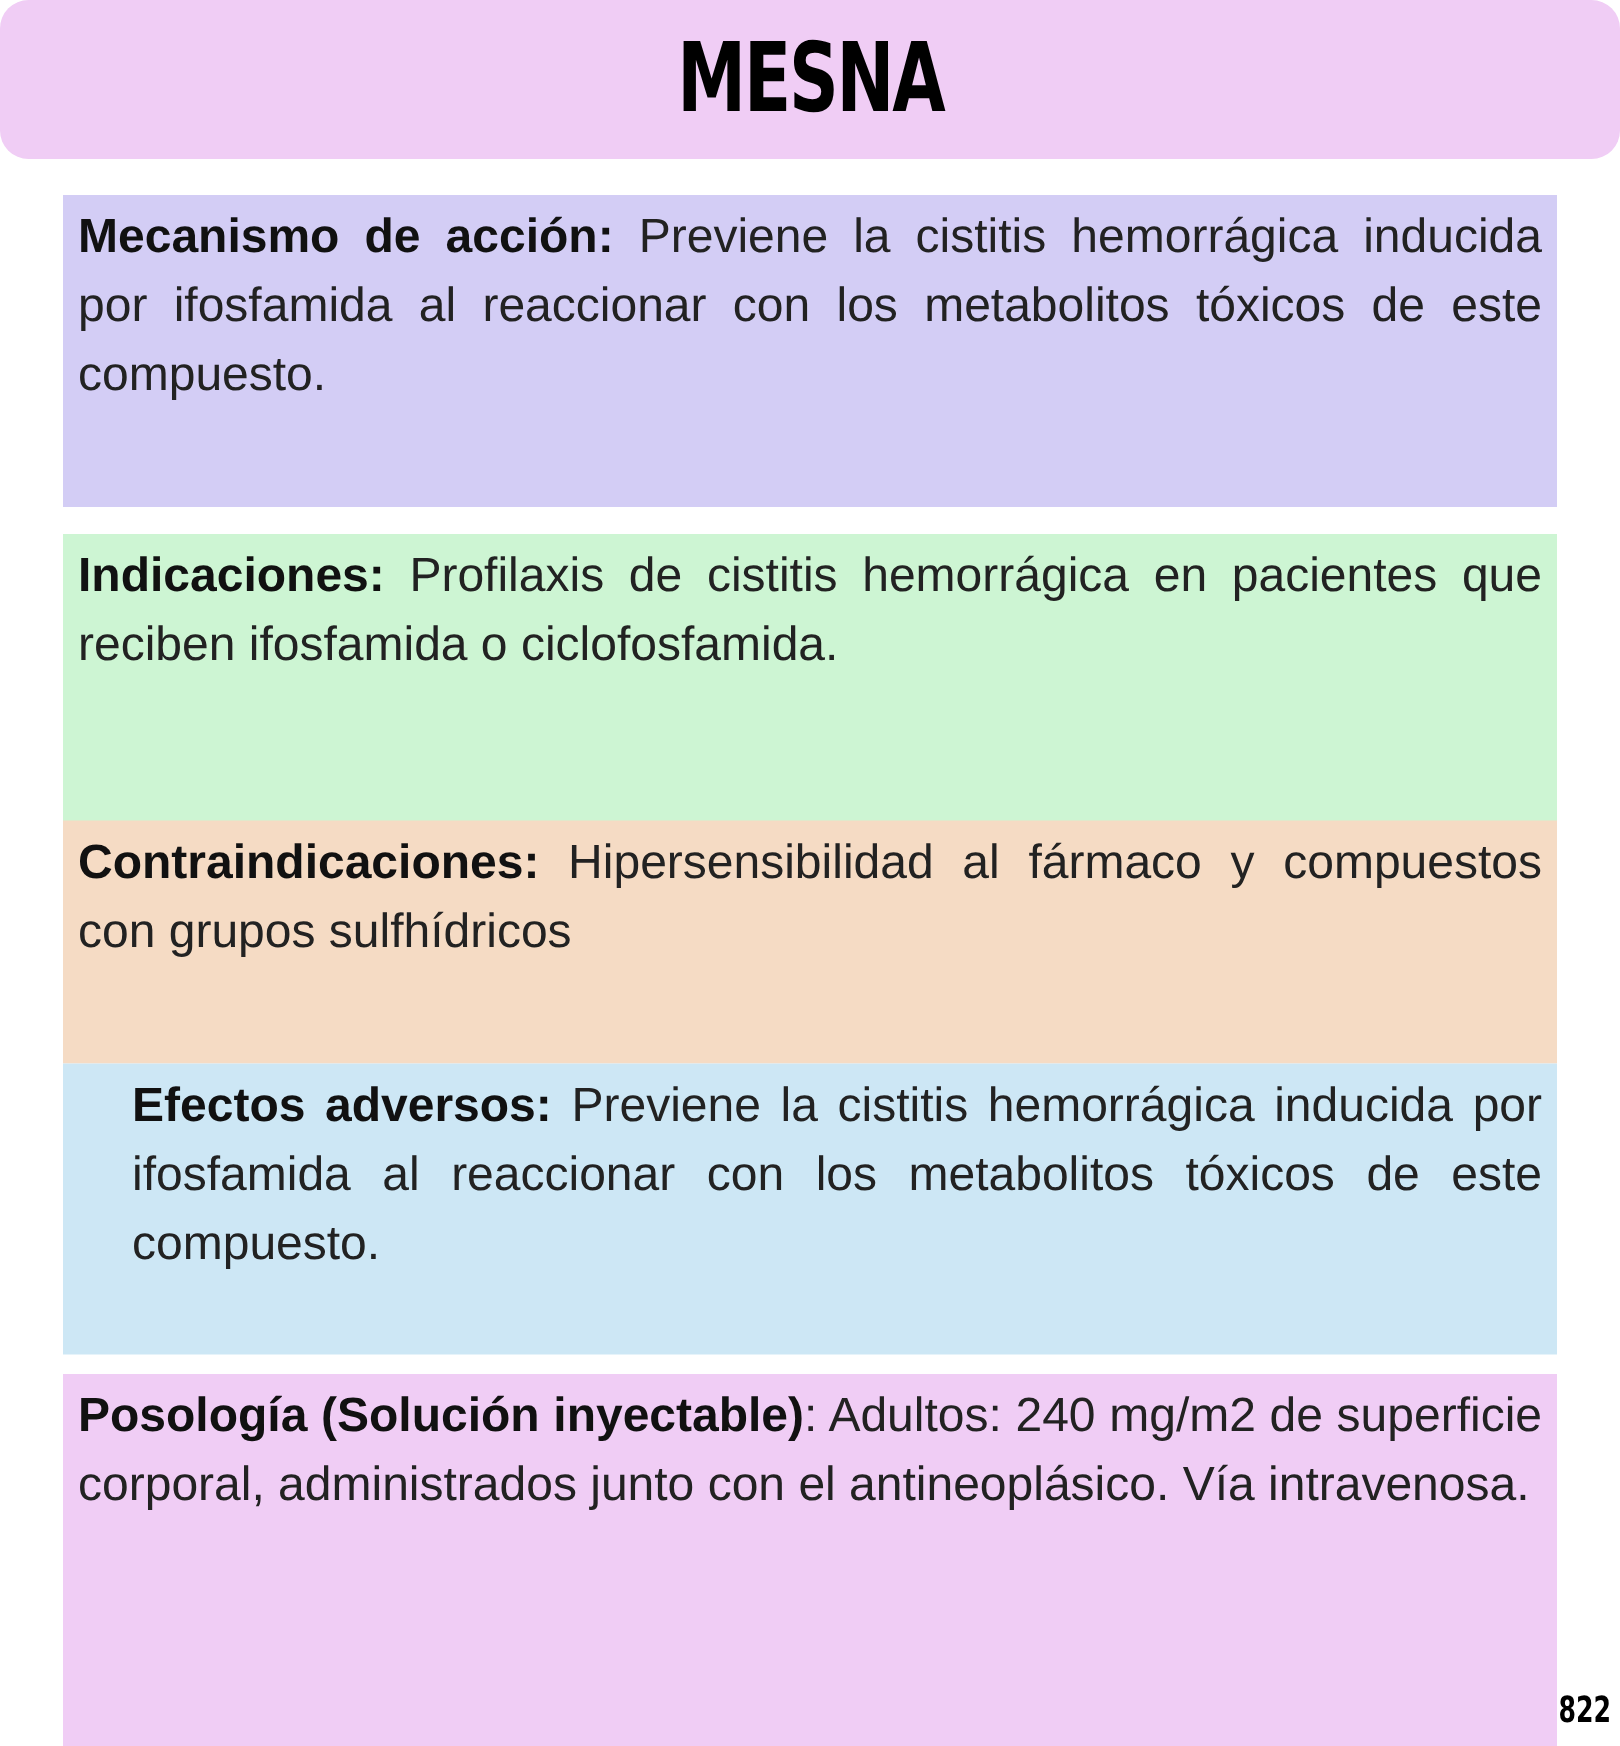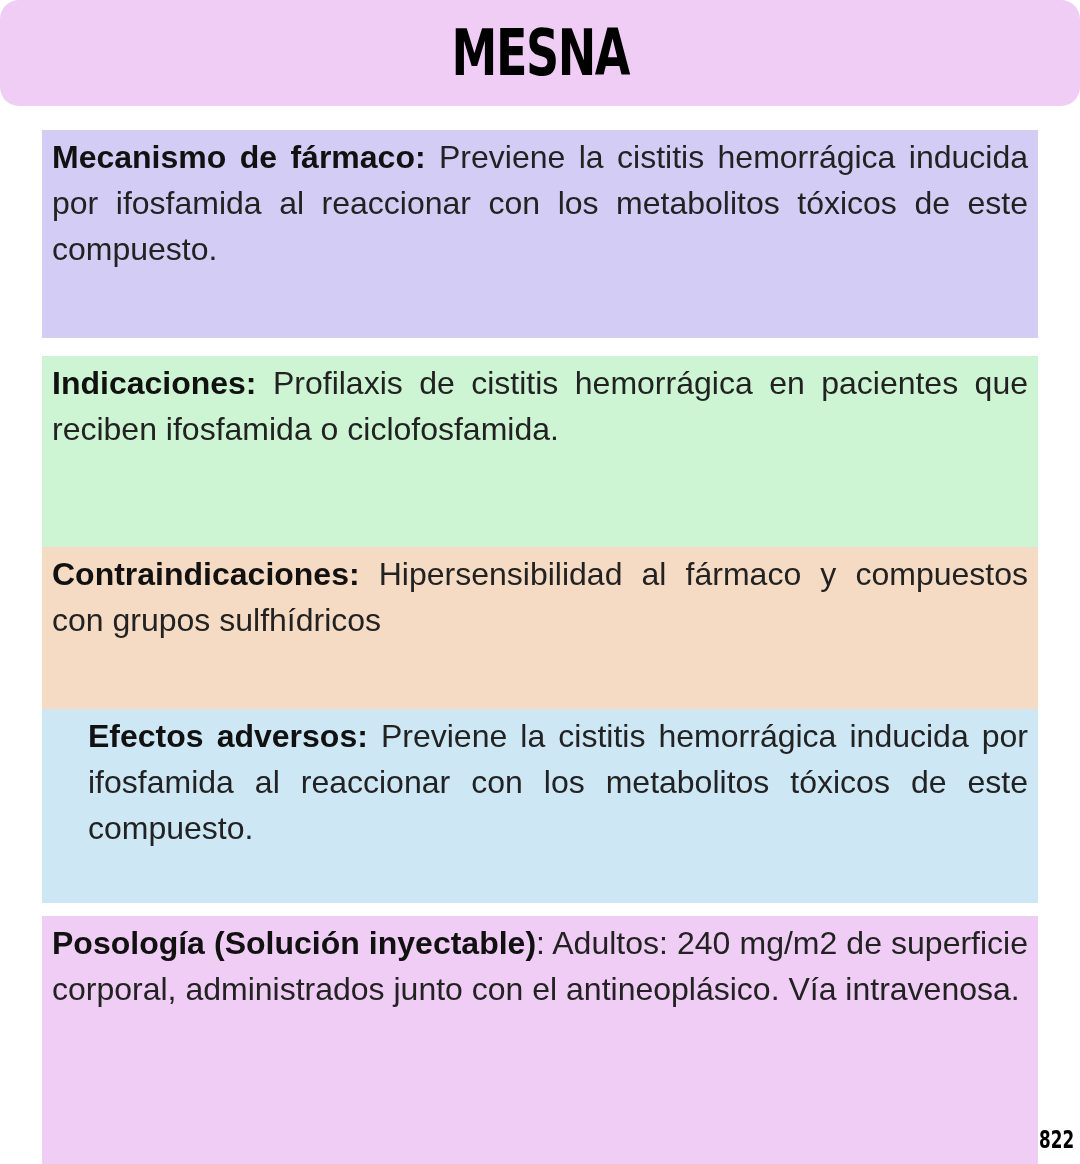--- a/index.html
+++ b/index.html
@@ -17,21 +17,21 @@
   .pagenum { position:absolute; right:6px; top:1126px; font-family:"DejaVu Sans", sans-serif; font-weight:bold; font-size:24px; transform:scaleX(0.7); transform-origin:right; color:#000; }
 </style>
 </head>
 <body>
 
 <div class="header">
   <div class="title">MESNA</div>
 </div>
 
 <div class="box b1">
-  <span class="label">Mecanismo de fármaco:</span><span class="body"> Previene la cistitis hemorrágica inducida por ifosfamida al reaccionar con los metabolitos tóxicos de este compuesto.</span>
+  <span class="label">Mecanismo de acción:</span><span class="body"> Previene la cistitis hemorrágica inducida por ifosfamida al reaccionar con los metabolitos tóxicos de este compuesto.</span>
 </div>
 
 <div class="box b2">
   <span class="label">Indicaciones:</span><span class="body">  Profilaxis de cistitis hemorrágica en pacientes que reciben ifosfamida o ciclofosfamida.</span>
 </div>
 
 <div class="box b3">
   <span class="label">Contraindicaciones:</span><span class="body"> Hipersensibilidad al fármaco y compuestos con grupos sulfhídricos</span>
 </div>
 

